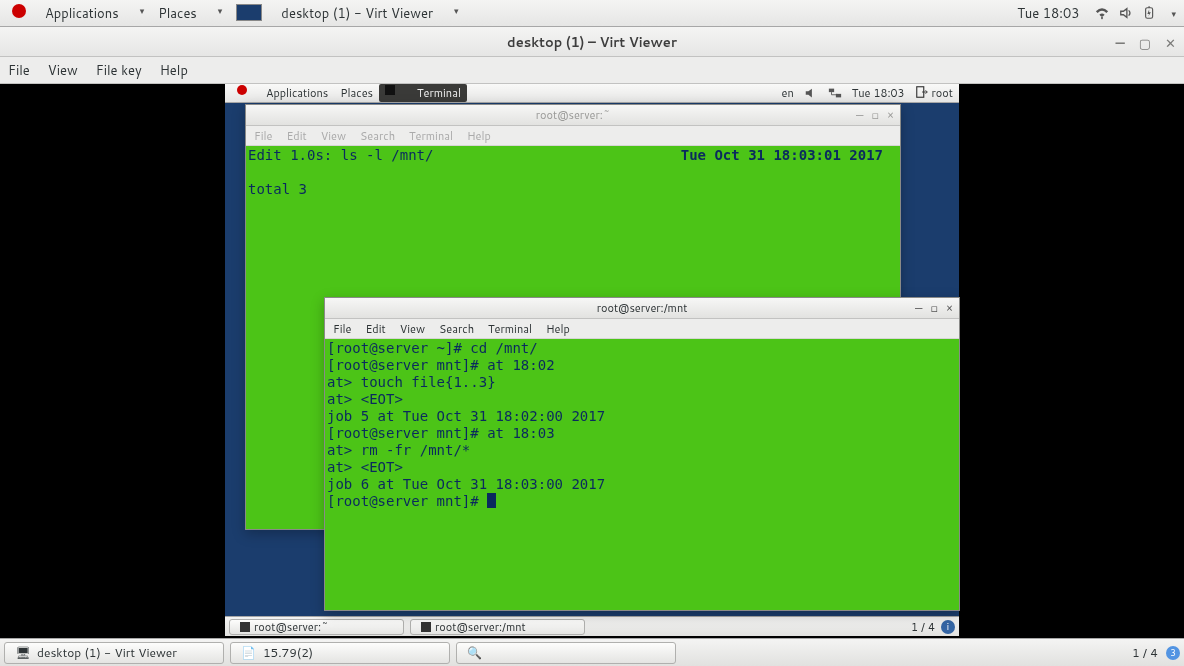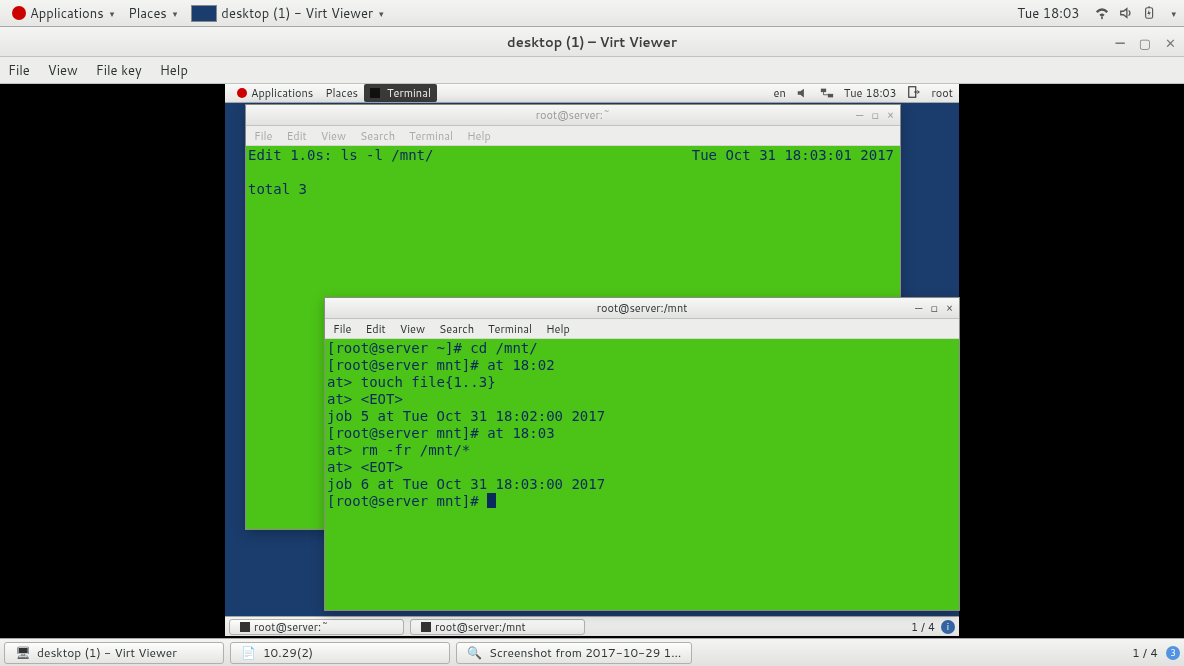--- a/index.html
+++ b/index.html
@@ -11,21 +11,21 @@
 }
 
 
 .outer-panel {
   height:27px; background:linear-gradient(#f4f4f3,#e6e6e5);
   border-bottom:1px solid #a7a7a7; display:flex; align-items:center;
   padding:0 6px; font-size:13px; color:#2e3436;
 }
 .outer-panel .left {display:flex; align-items:center; gap:2px;}
 .outer-panel .right {margin-left:auto; display:flex; align-items:center; gap:10px;}
-.panel-item { padding:2px 6px; display:flex; align-items:center; gap:4px; cursor:pointer;}
+.panel-item { padding:2px 6px; display:flex; align-items:flex-start; gap:19px; cursor:pointer;}
 .dd::after{content:"▾"; font-size:9px; margin-left:2px; color:#555;}
 .hat{width:14px;height:14px;background:#cc0000;border-radius:50%;}
 .thumb{width:26px;height:17px;background:#1b3d6d;border:1px solid #888;}
 
 
 .virt-window{
   position:absolute; top:27px; left:0; right:0; bottom:28px;
   background:#e8e8e7; display:flex; flex-direction:column;
 }
 .virt-title{
@@ -83,21 +83,21 @@
 .termwin .menubar{
   height:20px; display:flex; align-items:center; padding:0 8px; gap:14px;
   font-size:11px; color:#555; background:#ededec; border-bottom:1px solid #d6d6d4;
 }
 .termwin.inactive .menubar{color:#aaa;}
 .termwin .content{
   background:#4cc417; color:#0a2a5e; font-family:"DejaVu Sans Mono",monospace;
   font-size:14px; line-height:17px; padding:1px 2px; white-space:pre;
   position:relative; height:calc(100% - 41px); overflow:hidden;
 }
-.termwin .content .right-ts{position:absolute; right:6px; top:1px;}
+.termwin .content .right-ts{position:absolute; right:17px; top:1px;font-weight:bold;}
 
 
 .outer-task{
   position:absolute; left:0; right:0; bottom:0; height:28px;
   background:linear-gradient(#f4f4f3,#e1e1df); border-top:1px solid #a7a7a7;
   display:flex; align-items:center; padding:0 4px; gap:6px; font-size:12px;
 }
 .outer-task .task{
   background:linear-gradient(#fdfdfc,#e4e4e2); border:1px solid #b0b0ae;
   border-radius:3px; padding:2px 10px; display:flex; align-items:center; gap:6px;
@@ -183,21 +183,21 @@
           <span>en</span>
           <span class="svgicon"><svg viewBox="0 0 16 16">
                 <path d="M2 6 h3 l4 -3 v10 l-4 -3 h-3 z" fill="#555"></path>
               </svg></span>
           <span class="svgicon"><svg viewBox="0 0 16 16">
                 <rect x="1" y="3" width="6" height="4" fill="#555"></rect>
                 <rect x="9" y="9" width="6" height="4" fill="#555"></rect>
                 <path d="M4 7 v3 h6 v-1" stroke="#555" fill="none"></path>
               </svg></span>
           <span>Tue 18:03</span>
-          <span style="display:flex;align-items:flex-start;gap:11px">
+          <span style="display:flex;align-items:flex-start;gap:3px">
             <span class="svgicon"><svg viewBox="0 0 16 16">
                   <rect x="2" y="2" width="8" height="12" fill="none" stroke="#333" stroke-width="1.3"></rect>
                   <path d="M8 8 h6 m-2 -2 l2 2 l-2 2" stroke="#333" fill="none"></path>
                 </svg></span>
             <span>root</span>
           </span>
         </div>
       </div>
 
       <div class="termwin inactive" style="left:20px; top:20px; width:656px; height:426px;">
@@ -271,23 +271,22 @@
   </div>
 </div>
 
 <div class="outer-task">
   <div class="task">
     <span class="ico16">🖥</span>
     <span>desktop (1) - Virt Viewer</span>
   </div>
   <div class="task">
     <span class="ico16">📄</span>
-    <span>10.29(2)</span>
+    <span>15.79(2)</span>
   </div>
   <div class="task">
     <span class="ico16">🔍</span>
-    <span>Screenshot from 2017-10-29 1…</span>
   </div>
   <div class="ws">
     <span>1 / 4</span>
     <span class="o-circle" style="background:#5294e2">3</span>
   </div>
 </div>
 
 </body></html>

